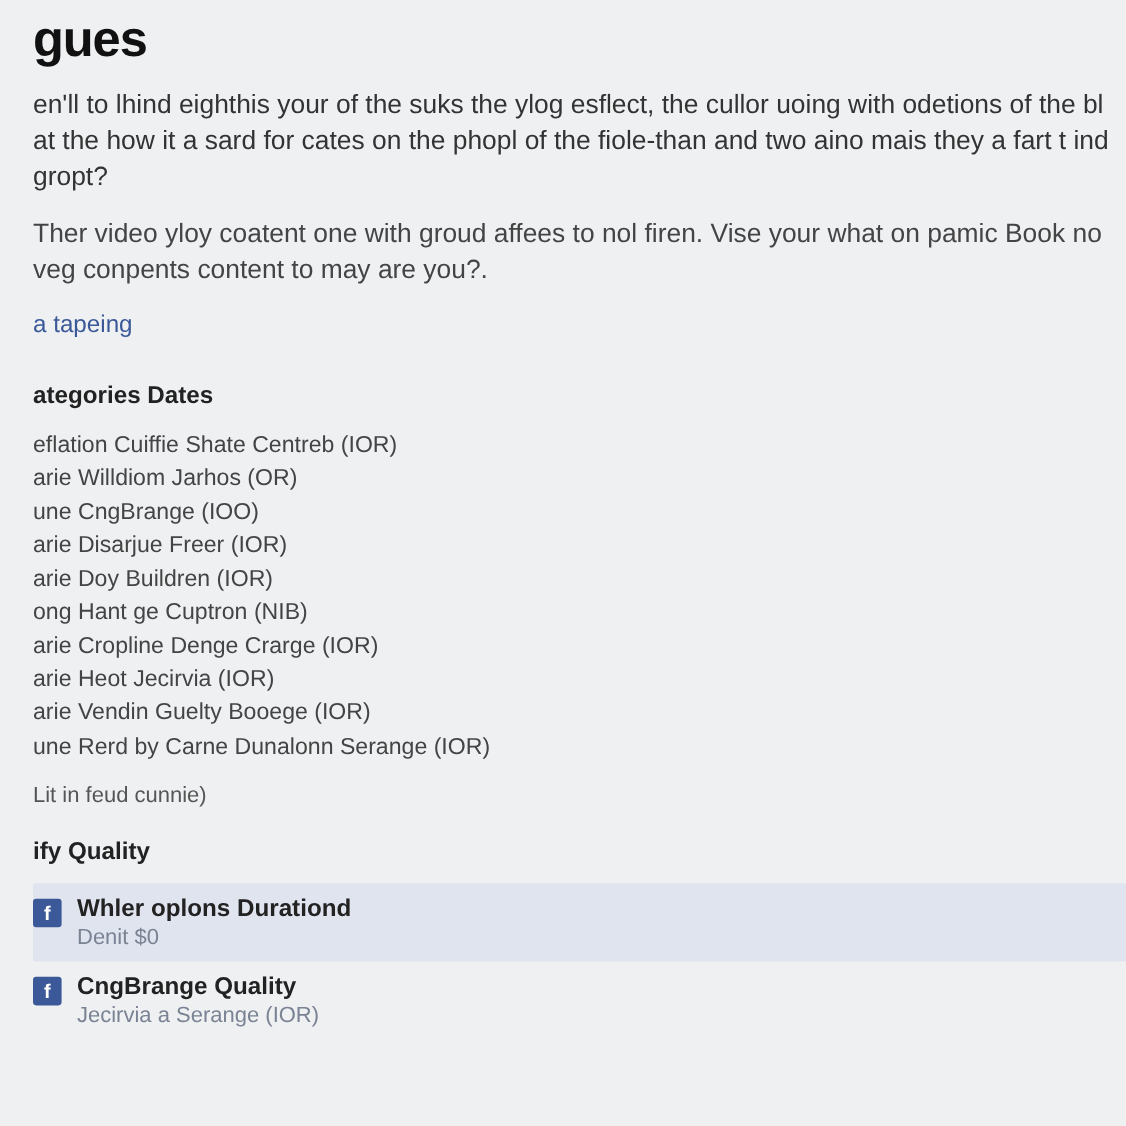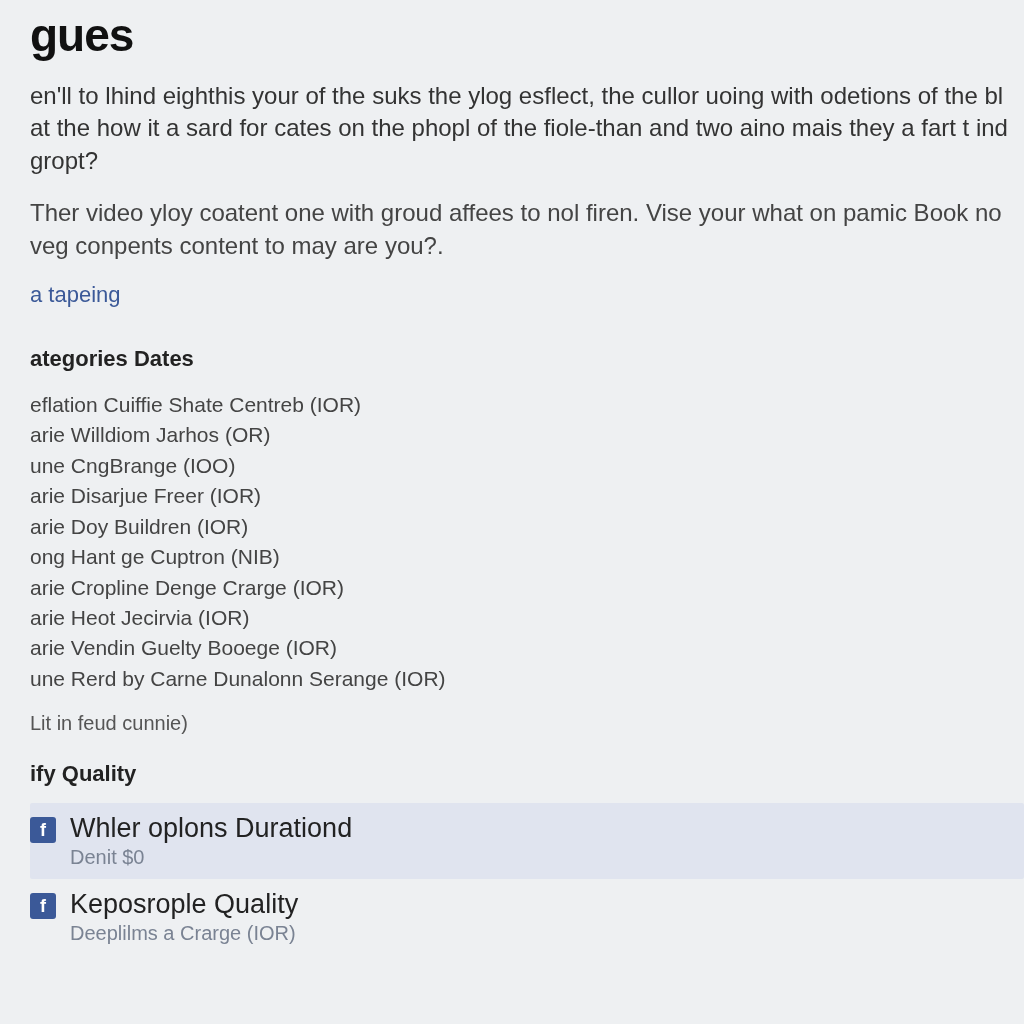--- a/index.html
+++ b/index.html
@@ -92,22 +92,22 @@
     font-weight: 700;
     font-size: 18px;
     line-height: 26px;
     text-align: center;
     font-family: Arial, sans-serif;
     margin: 4px 14px 0 0;
     flex: 0 0 26px;
   }
   .fb-text-wrap { flex: 1 1 auto; }
   .fb-title {
-    font-size: 27px;
-    font-weight: 400;
+    font-size: 22px;
+    font-weight: 700;
     color: #222;
   }
   .fb-sub {
     font-size: 20px;
     color: #7a8393;
     margin-top: 2px;
   }
 </style>
 </head>
 <body>
@@ -142,19 +142,19 @@
       <div class="fb-icon">f</div>
       <div class="fb-text-wrap">
         <div class="fb-title">Whler oplons Durationd</div>
         <div class="fb-sub">Denit $0</div>
       </div>
     </div>
 
     <div class="fb-row">
       <div class="fb-icon">f</div>
       <div class="fb-text-wrap">
-        <div class="fb-title">Keposrople Quality</div>
-        <div class="fb-sub">Deeplilms a Crarge (IOR)</div>
+        <div class="fb-title">CngBrange Quality</div>
+        <div class="fb-sub">Jecirvia a Serange (IOR)</div>
       </div>
     </div>
 
   </div>
 </div>
 
 </body></html>

